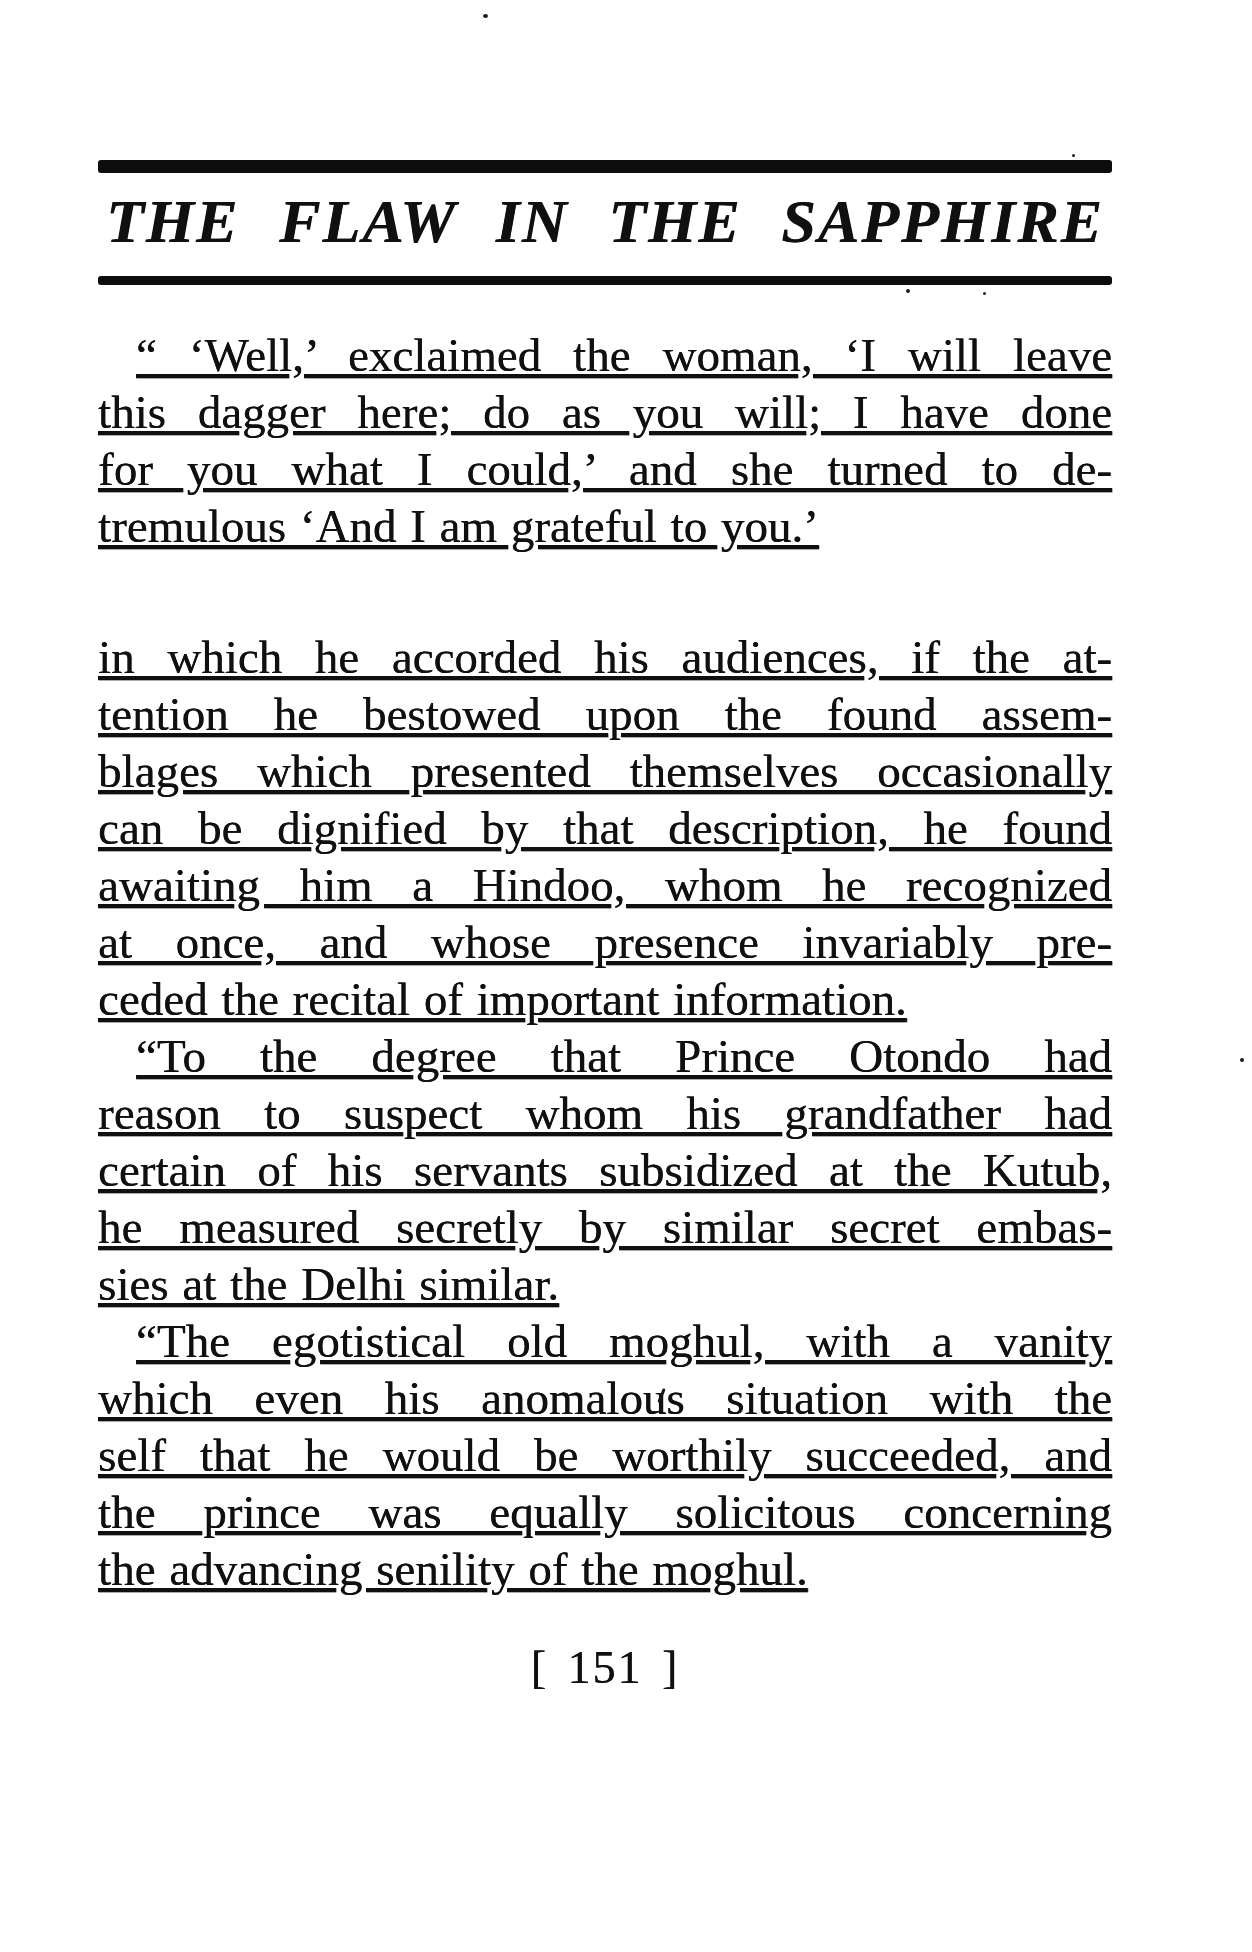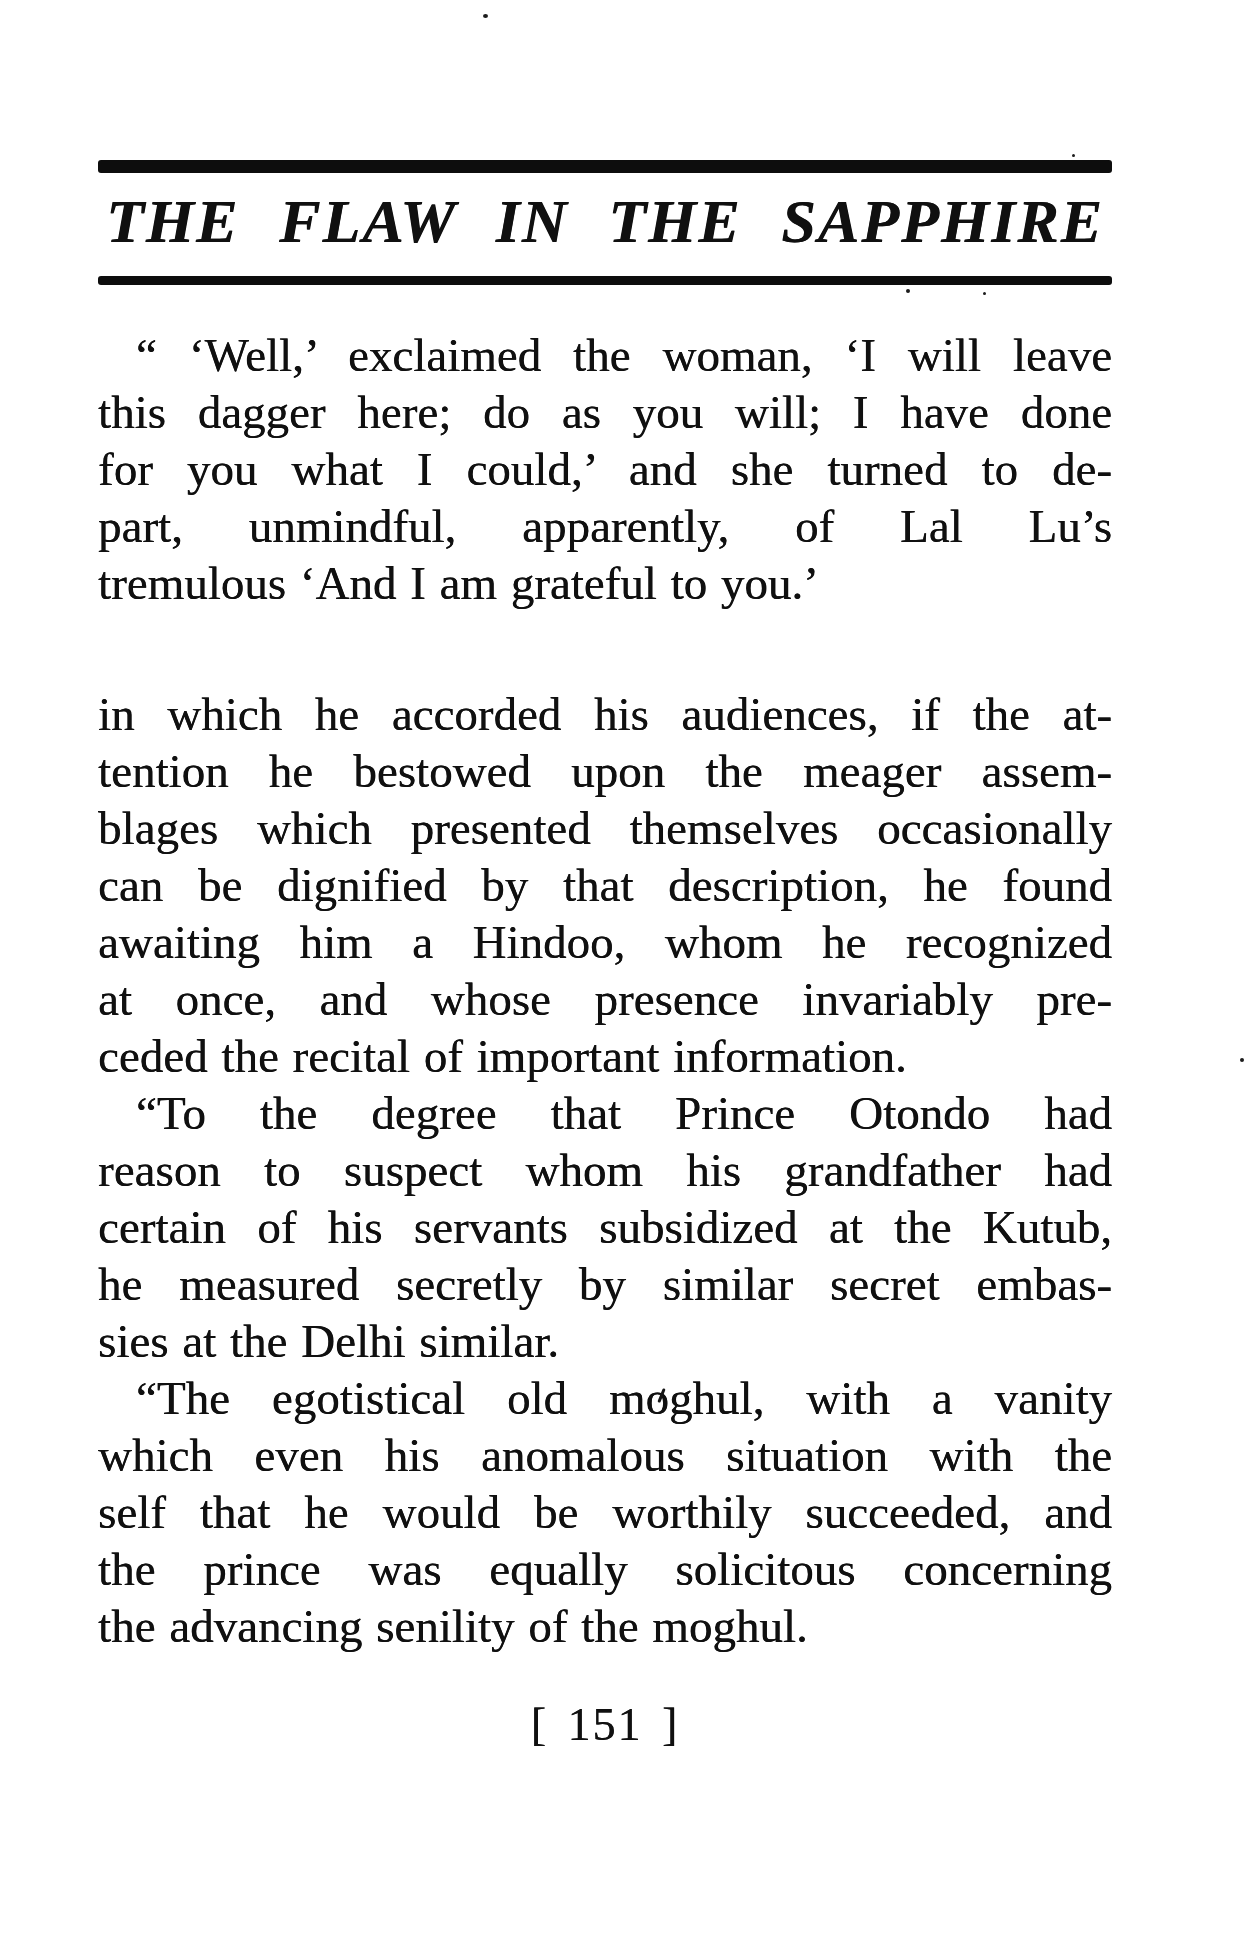--- a/index.html
+++ b/index.html
@@ -24,21 +24,21 @@
     text-align:justify;text-align-last:justify;
     text-shadow:0.4px 0.4px 0 currentColor;
     white-space:nowrap;
   }
   .bodytext{
     margin-top:42px;
     font-size:47px;line-height:57px;
     word-spacing:2px;
     text-shadow:0.35px 0.35px 0 currentColor;
   }
-  .line{text-align:justify;text-align-last:justify;}
+  .line{text-align:justify;text-align-last:justify;text-decoration:underline;}
   .line.first{text-indent:38px;}
   .line.last{text-align-last:left;}
   .para.gap{margin-top:74px;}
   .footer{
     margin-top:41px;
     font-size:46px;line-height:57px;
     text-align:center;letter-spacing:2px;word-spacing:6px;
     text-shadow:0.35px 0.35px 0 currentColor;
   }
   .speck{position:absolute;background:#1c1c1c;border-radius:50%;}
@@ -55,27 +55,26 @@
     <div class="title">THE FLAW IN THE SAPPHIRE</div>
 
     <div class="rule rule-bottom"></div>
 
     <div class="bodytext">
 
       <div class="para">
         <div class="line first">“ ‘Well,’ exclaimed the woman, ‘I will leave</div>
         <div class="line">this dagger here; do as you will; I have done</div>
         <div class="line">for you what I could,’ and she turned to de-</div>
-        <div class="line">part, unmindful, apparently, of Lal Lu’s</div>
         <div class="line last">tremulous ‘And I am grateful to you.’</div>
       </div>
 
       <div class="para gap">
         <div class="line">in which he accorded his audiences, if the at-</div>
-        <div class="line">tention he bestowed upon the meager assem-</div>
+        <div class="line">tention he bestowed upon the found assem-</div>
         <div class="line">blages which presented themselves occasionally</div>
         <div class="line">can be dignified by that description, he found</div>
         <div class="line">awaiting him a Hindoo, whom he recognized</div>
         <div class="line">at once, and whose presence invariably pre-</div>
         <div class="line last">ceded the recital of important information.</div>
       </div>
 
       <div class="para">
         <div class="line first">“To the degree that Prince Otondo had</div>
         <div class="line">reason to suspect whom his grandfather had</div>

